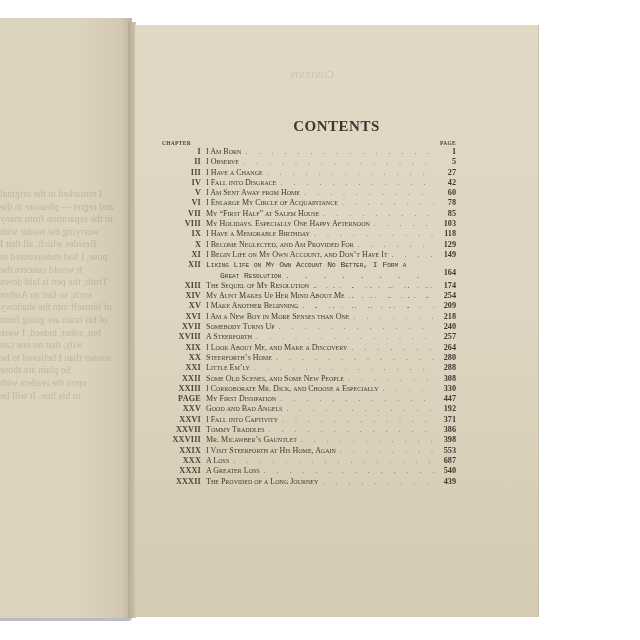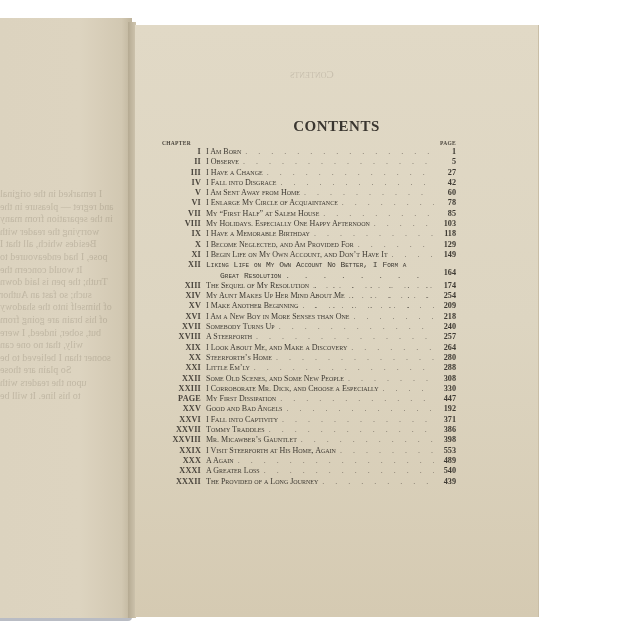--- a/index.html
+++ b/index.html
@@ -272,22 +272,22 @@
       <span class="title"><span class="t">Mr. Micawber’s Gauntlet</span><span class="dots">. . . . . . . . . . . . . . . . . . . . . . . . . . . . . . . . . . . . . . . . . . .</span></span>
       <span class="page">398</span>
     </div>
     <div class="row">
       <span class="num">XXIX</span>
       <span class="title"><span class="t">I Visit Steerforth at His Home, Again</span><span class="dots">. . . . . . . . . . . . . . . . . . . . . . . . . . . . . . . . . . . . . . . . . . .</span></span>
       <span class="page">553</span>
     </div>
     <div class="row">
       <span class="num">XXX</span>
-      <span class="title"><span class="t">A Again</span><span class="dots">. . . . . . . . . . . . . . . . . . . . . . . . . . . . . . . . . . . . . . . . . . .</span></span>
-      <span class="page">489</span>
+      <span class="title"><span class="t">A Loss</span><span class="dots">. . . . . . . . . . . . . . . . . . . . . . . . . . . . . . . . . . . . . . . . . . .</span></span>
+      <span class="page">687</span>
     </div>
     <div class="row">
       <span class="num">XXXI</span>
       <span class="title"><span class="t">A Greater Loss</span><span class="dots">. . . . . . . . . . . . . . . . . . . . . . . . . . . . . . . . . . . . . . . . . . .</span></span>
       <span class="page">540</span>
     </div>
     <div class="row">
       <span class="num">XXXII</span>
       <span class="title"><span class="t">The Provided of a Long Journey</span><span class="dots">. . . . . . . . . . . . . . . . . . . . . . . . . . . . . . . . . . . . . . . . . . .</span></span>
       <span class="page">439</span>

